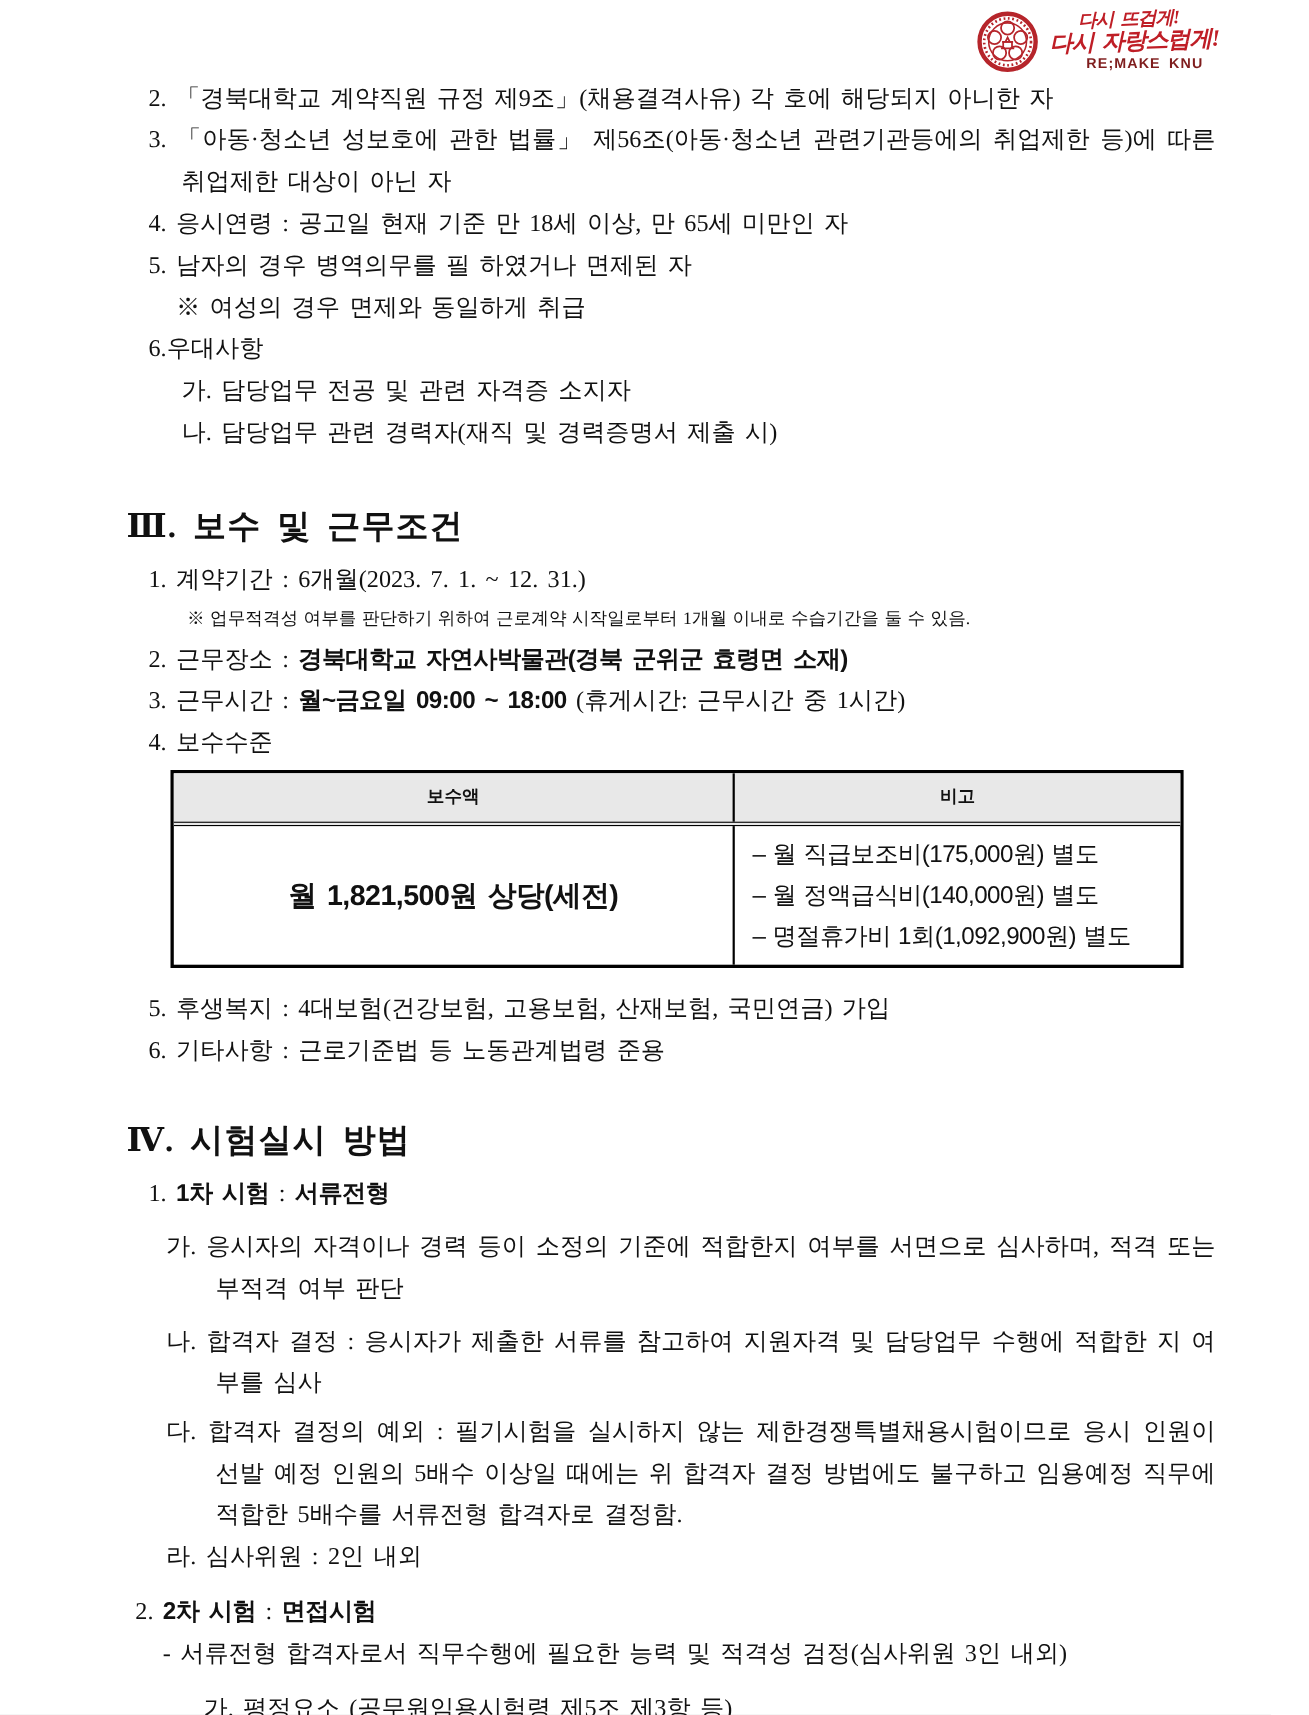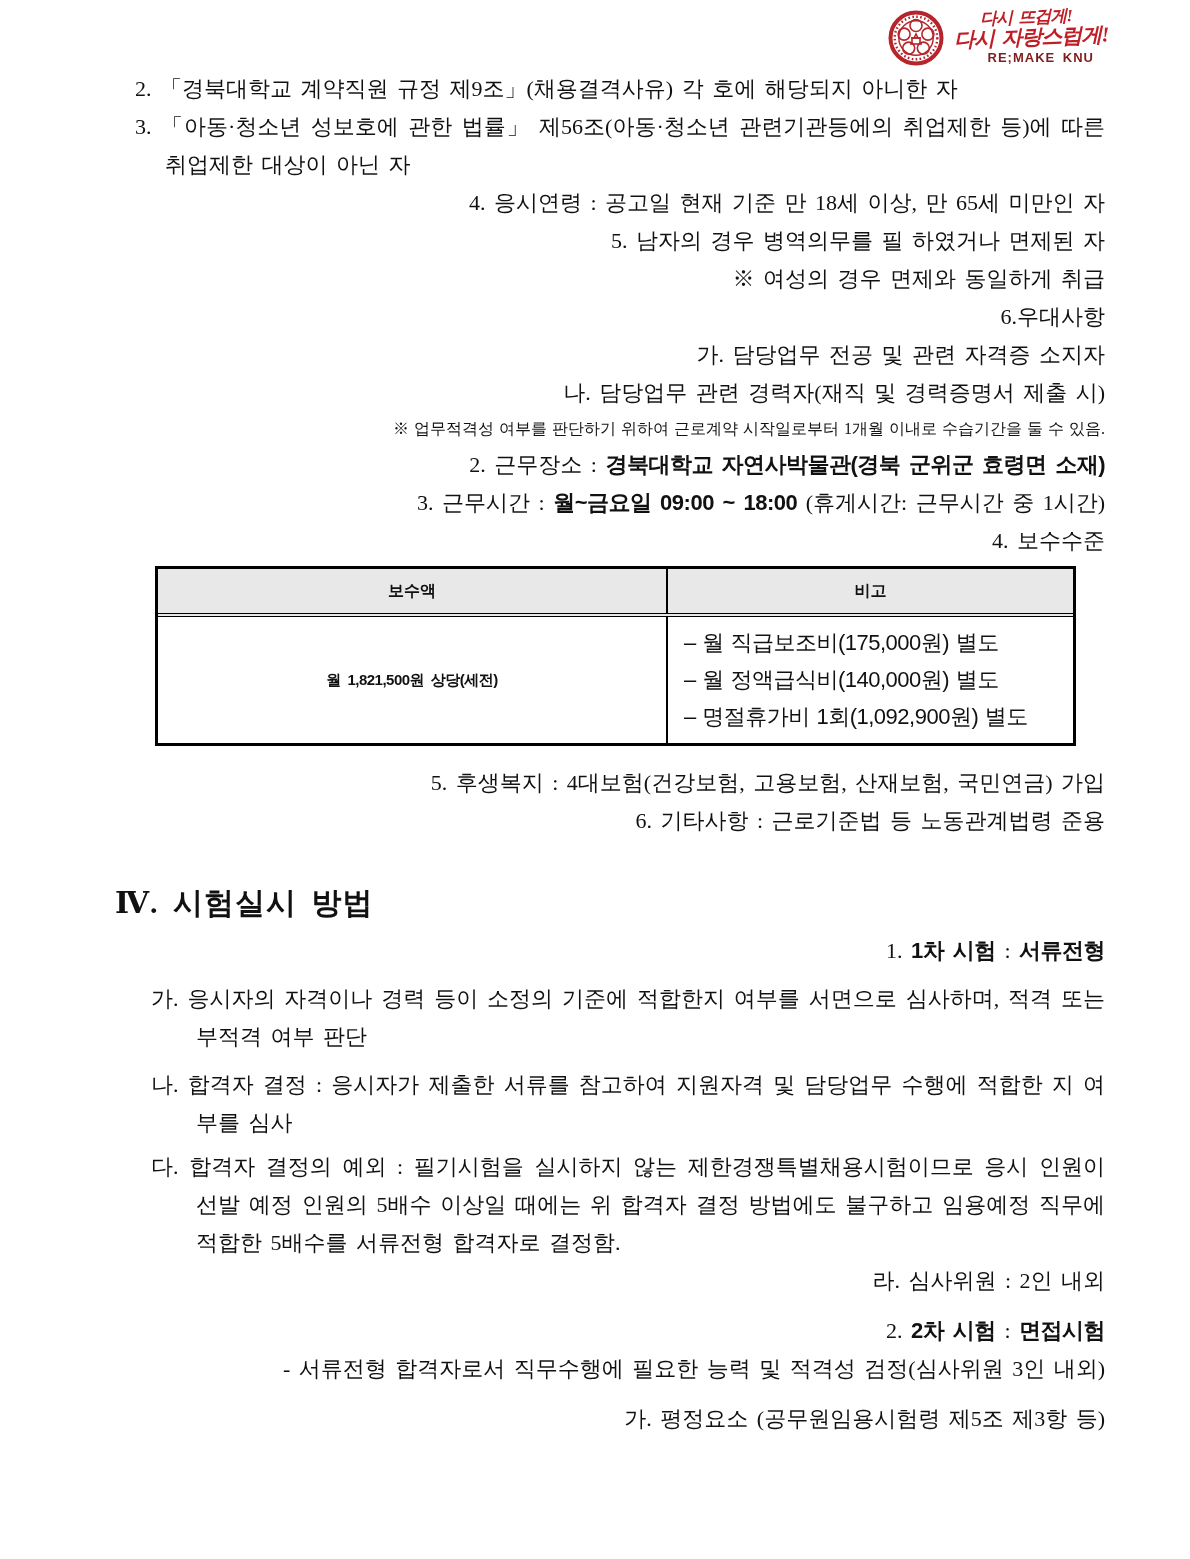--- a/index.html
+++ b/index.html
@@ -33,21 +33,21 @@
   .cal1{font-size:17px;margin-left:26px;}
   .cal2{font-size:21px;margin-top:2px;}
   .slogan-sub{
     font-family:"Liberation Sans",sans-serif;
     font-weight:bold;font-size:13px;color:#7f1d1d;
     letter-spacing:1px;margin-top:3px;margin-left:34px;
     white-space:nowrap;
   }
   
   .doc{padding:70px 85px 0 115px;}
-  p{margin:0;text-align:right;}
+  p{margin:0;}
   .just{text-align:justify;text-align-last:left;}
   .b{font-weight:bold;}
   .g{font-family:"Liberation Sans","DejaVu Sans",sans-serif;letter-spacing:-0.5px;}
   .num{margin-left:20px;padding-left:30px;text-indent:-30px;}
   .sub{margin-left:36px;padding-left:45px;text-indent:-45px;}
   .sub-top{margin-left:50px;}
   .note-top{margin-left:45px;}
   .note-small{margin-left:55px;font-size:16px;line-height:34px;word-spacing:1px;}
   .dash-line{margin-left:33px;}
   .sub-last{margin-left:70px;}
@@ -69,21 +69,21 @@
     display:flex;background:#e8e8e8;
     border-bottom:4px double #000;
     height:44px;line-height:44px;
     font-weight:bold;font-size:16px;
   }
   .pt-body{display:flex;min-height:126px;}
   .pt-c1{width:508px;border-right:2px solid #000;text-align:center;}
   .pt-c2{flex:1;text-align:center;}
   .pt-body .pt-c1{
     display:flex;align-items:center;justify-content:center;
-    font-weight:bold;font-size:15px;letter-spacing:-0.5px;
+    font-weight:bold;font-size:26px;letter-spacing:-0.5px;
   }
   .pt-body .pt-c2{
     text-align:left;padding:7px 10px 7px 16px;
     font-size:22px;line-height:37px;letter-spacing:-0.5px;word-spacing:1px;
   }
 </style>
 </head>
 <body>
 
 <div class="page">
@@ -118,20 +118,22 @@
 
     <p class="num just">2. 「경북대학교 계약직원 규정 제9조」(채용결격사유) 각 호에 해당되지 아니한 자</p>
     <p class="num just">3. 「아동·청소년 성보호에 관한 법률」 제56조(아동·청소년 관련기관등에의 취업제한 등)에 따른 취업제한 대상이 아닌 자</p>
     <p class="num">4. 응시연령 : 공고일 현재 기준 만 18세 이상, 만 65세 미만인 자</p>
     <p class="num">5. 남자의 경우 병역의무를 필 하였거나 면제된 자</p>
     <p class="note-top">※ 여성의 경우 면제와 동일하게 취급</p>
     <p class="num">6.우대사항</p>
     <p class="sub-top">가. 담당업무 전공 및 관련 자격증 소지자</p>
     <p class="sub-top">나. 담당업무 관련 경력자(재직 및 경력증명서 제출 시)</p>
 
+    <h2 class="h-section h3">Ⅲ. 보수 및 근무조건</h2>
+    <p class="num">1. 계약기간 : 6개월(2023. 7. 1. ~ 12. 31.)</p>
     <p class="note-small">※ 업무적격성 여부를 판단하기 위하여 근로계약 시작일로부터 1개월 이내로 수습기간을 둘 수 있음.</p>
     <p class="num"><span>2. 근무장소 : </span><span class="b g">경북대학교 자연사박물관(경북 군위군 효령면 소재)</span></p>
     <p class="num"><span>3. 근무시간 : </span><span class="b g">월~금요일 09:00 ~ 18:00</span><span> (휴게시간: 근무시간 중 1시간)</span></p>
     <p class="num">4. 보수수준</p>
 
     <div class="pay-table">
       <div class="pt-head">
         <div class="pt-c1">보수액</div>
         <div class="pt-c2">비고</div>
       </div>

